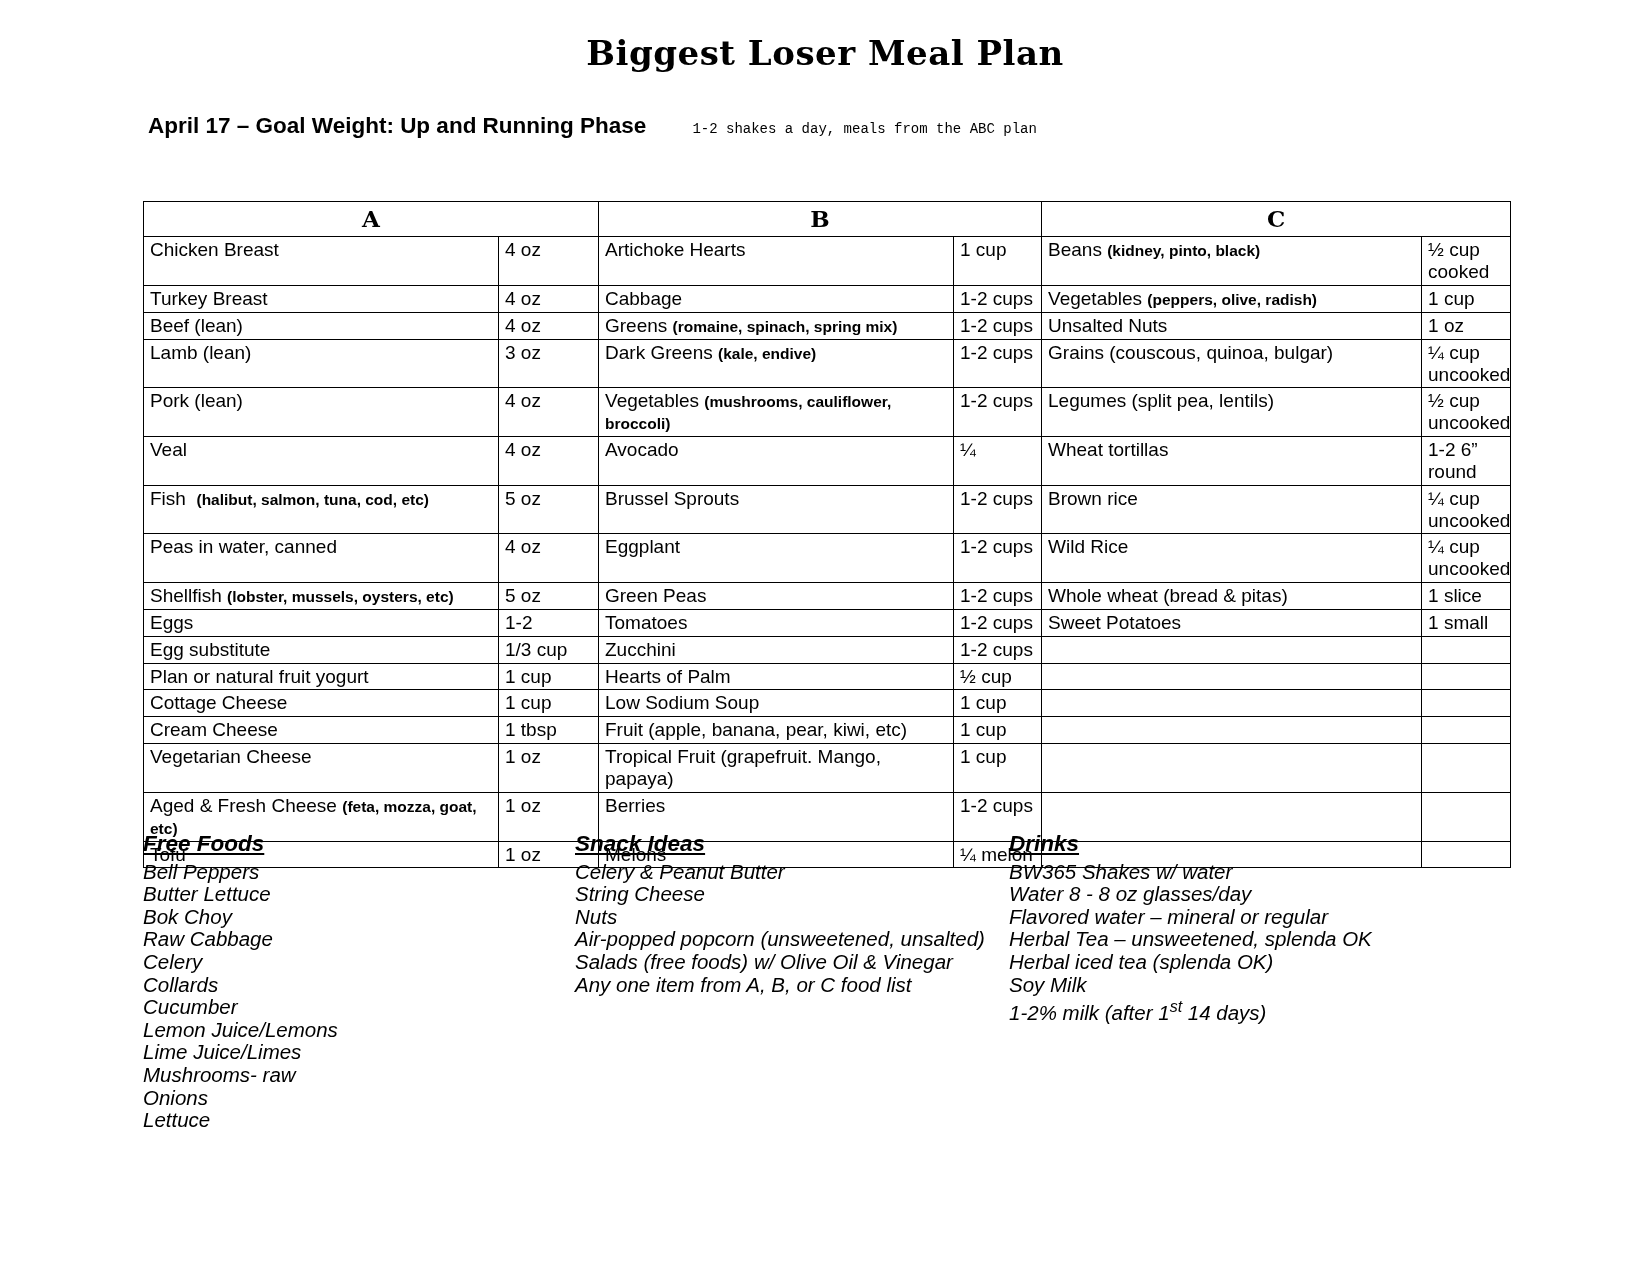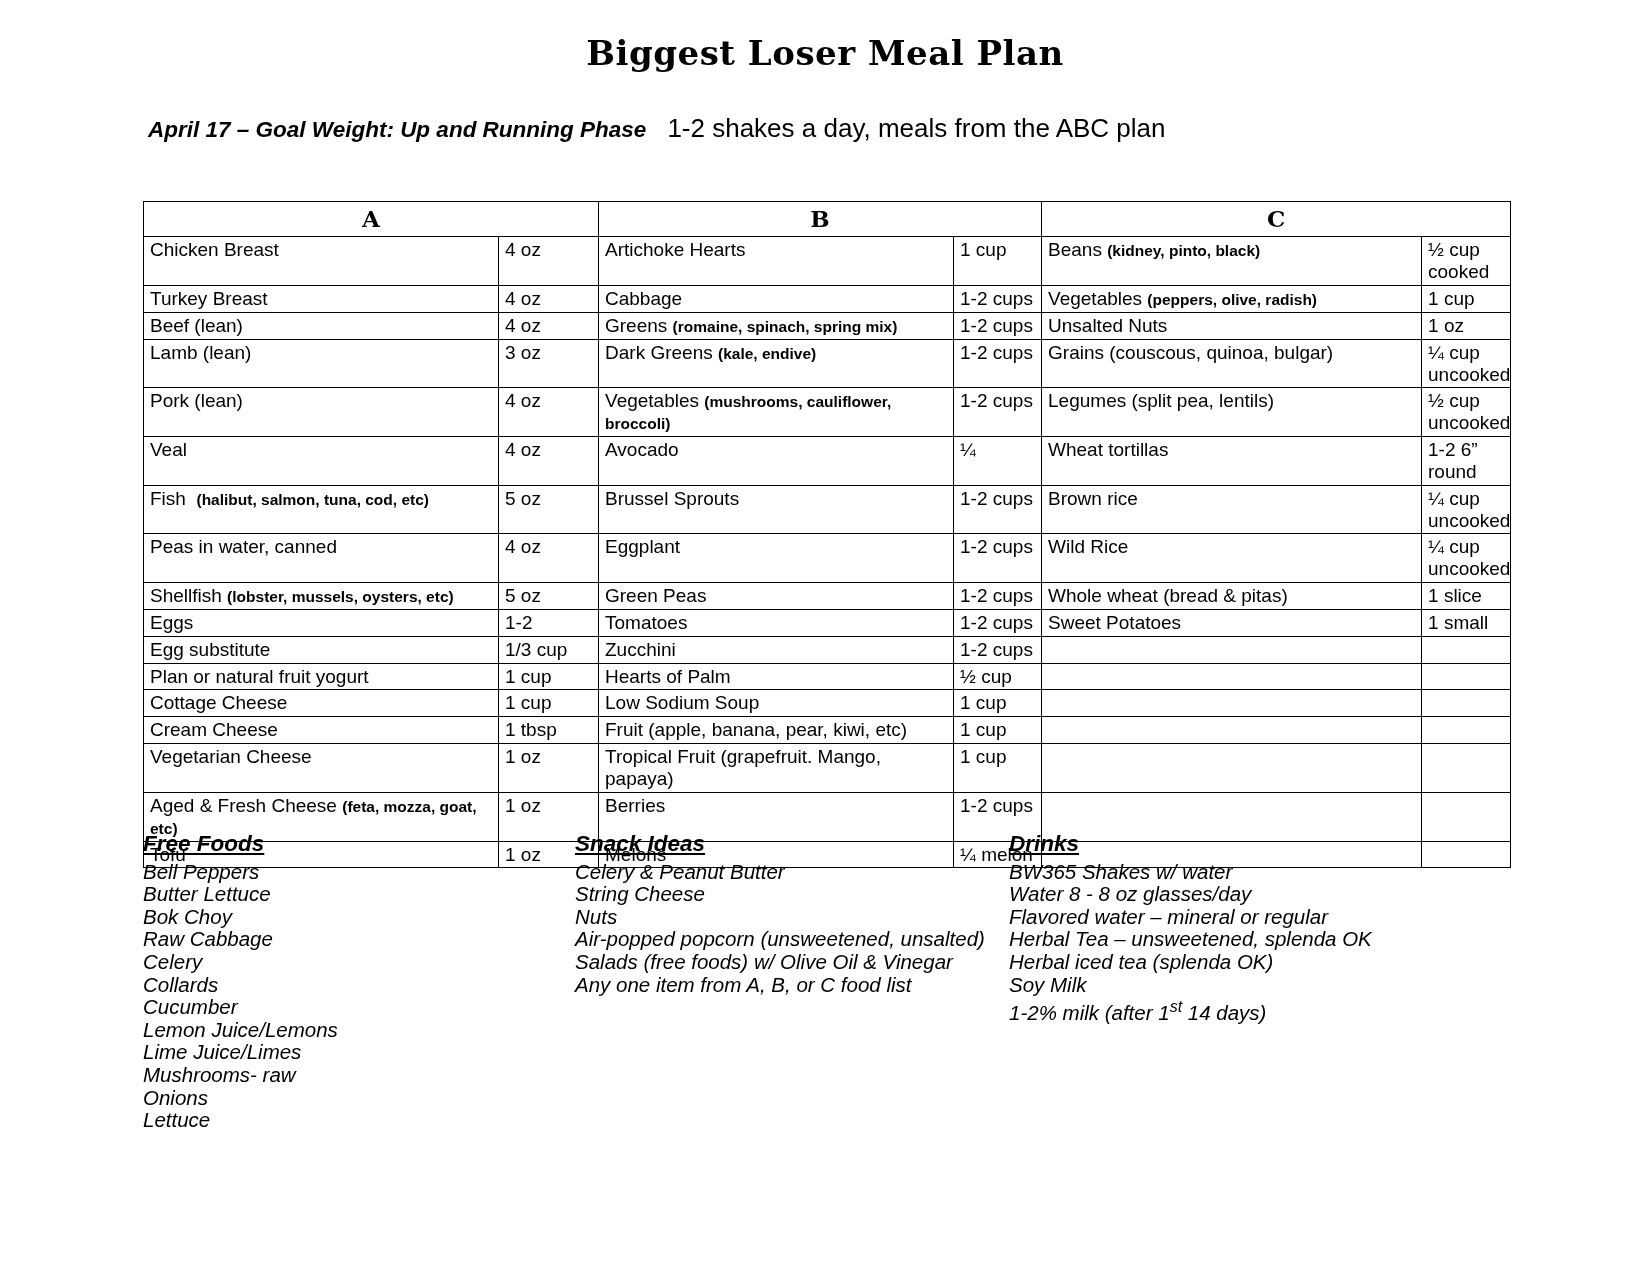--- a/index.html
+++ b/index.html
@@ -33,26 +33,26 @@
   .subtitle-row {
     margin-top: 40px;
     margin-left: 148px;
     display: flex;
     align-items: baseline;
   }
   .subtitle-bold {
     font-weight: bold;
     font-size: 22.5px;
     white-space: nowrap;
-    font-style: italic;
   }
   .subtitle-normal {
-    font-size: 26px;
-    margin-left: 21px;
+    font-size: 14px;
+    margin-left: 46px;
     white-space: nowrap;
+    font-family: Liberation Mono, monospace;
   }
 
   table.plan {
     position: absolute;
     left: 143px;
     top: 168px;
     width: 1367px;
     border-collapse: collapse;
     table-layout: fixed;
   }

